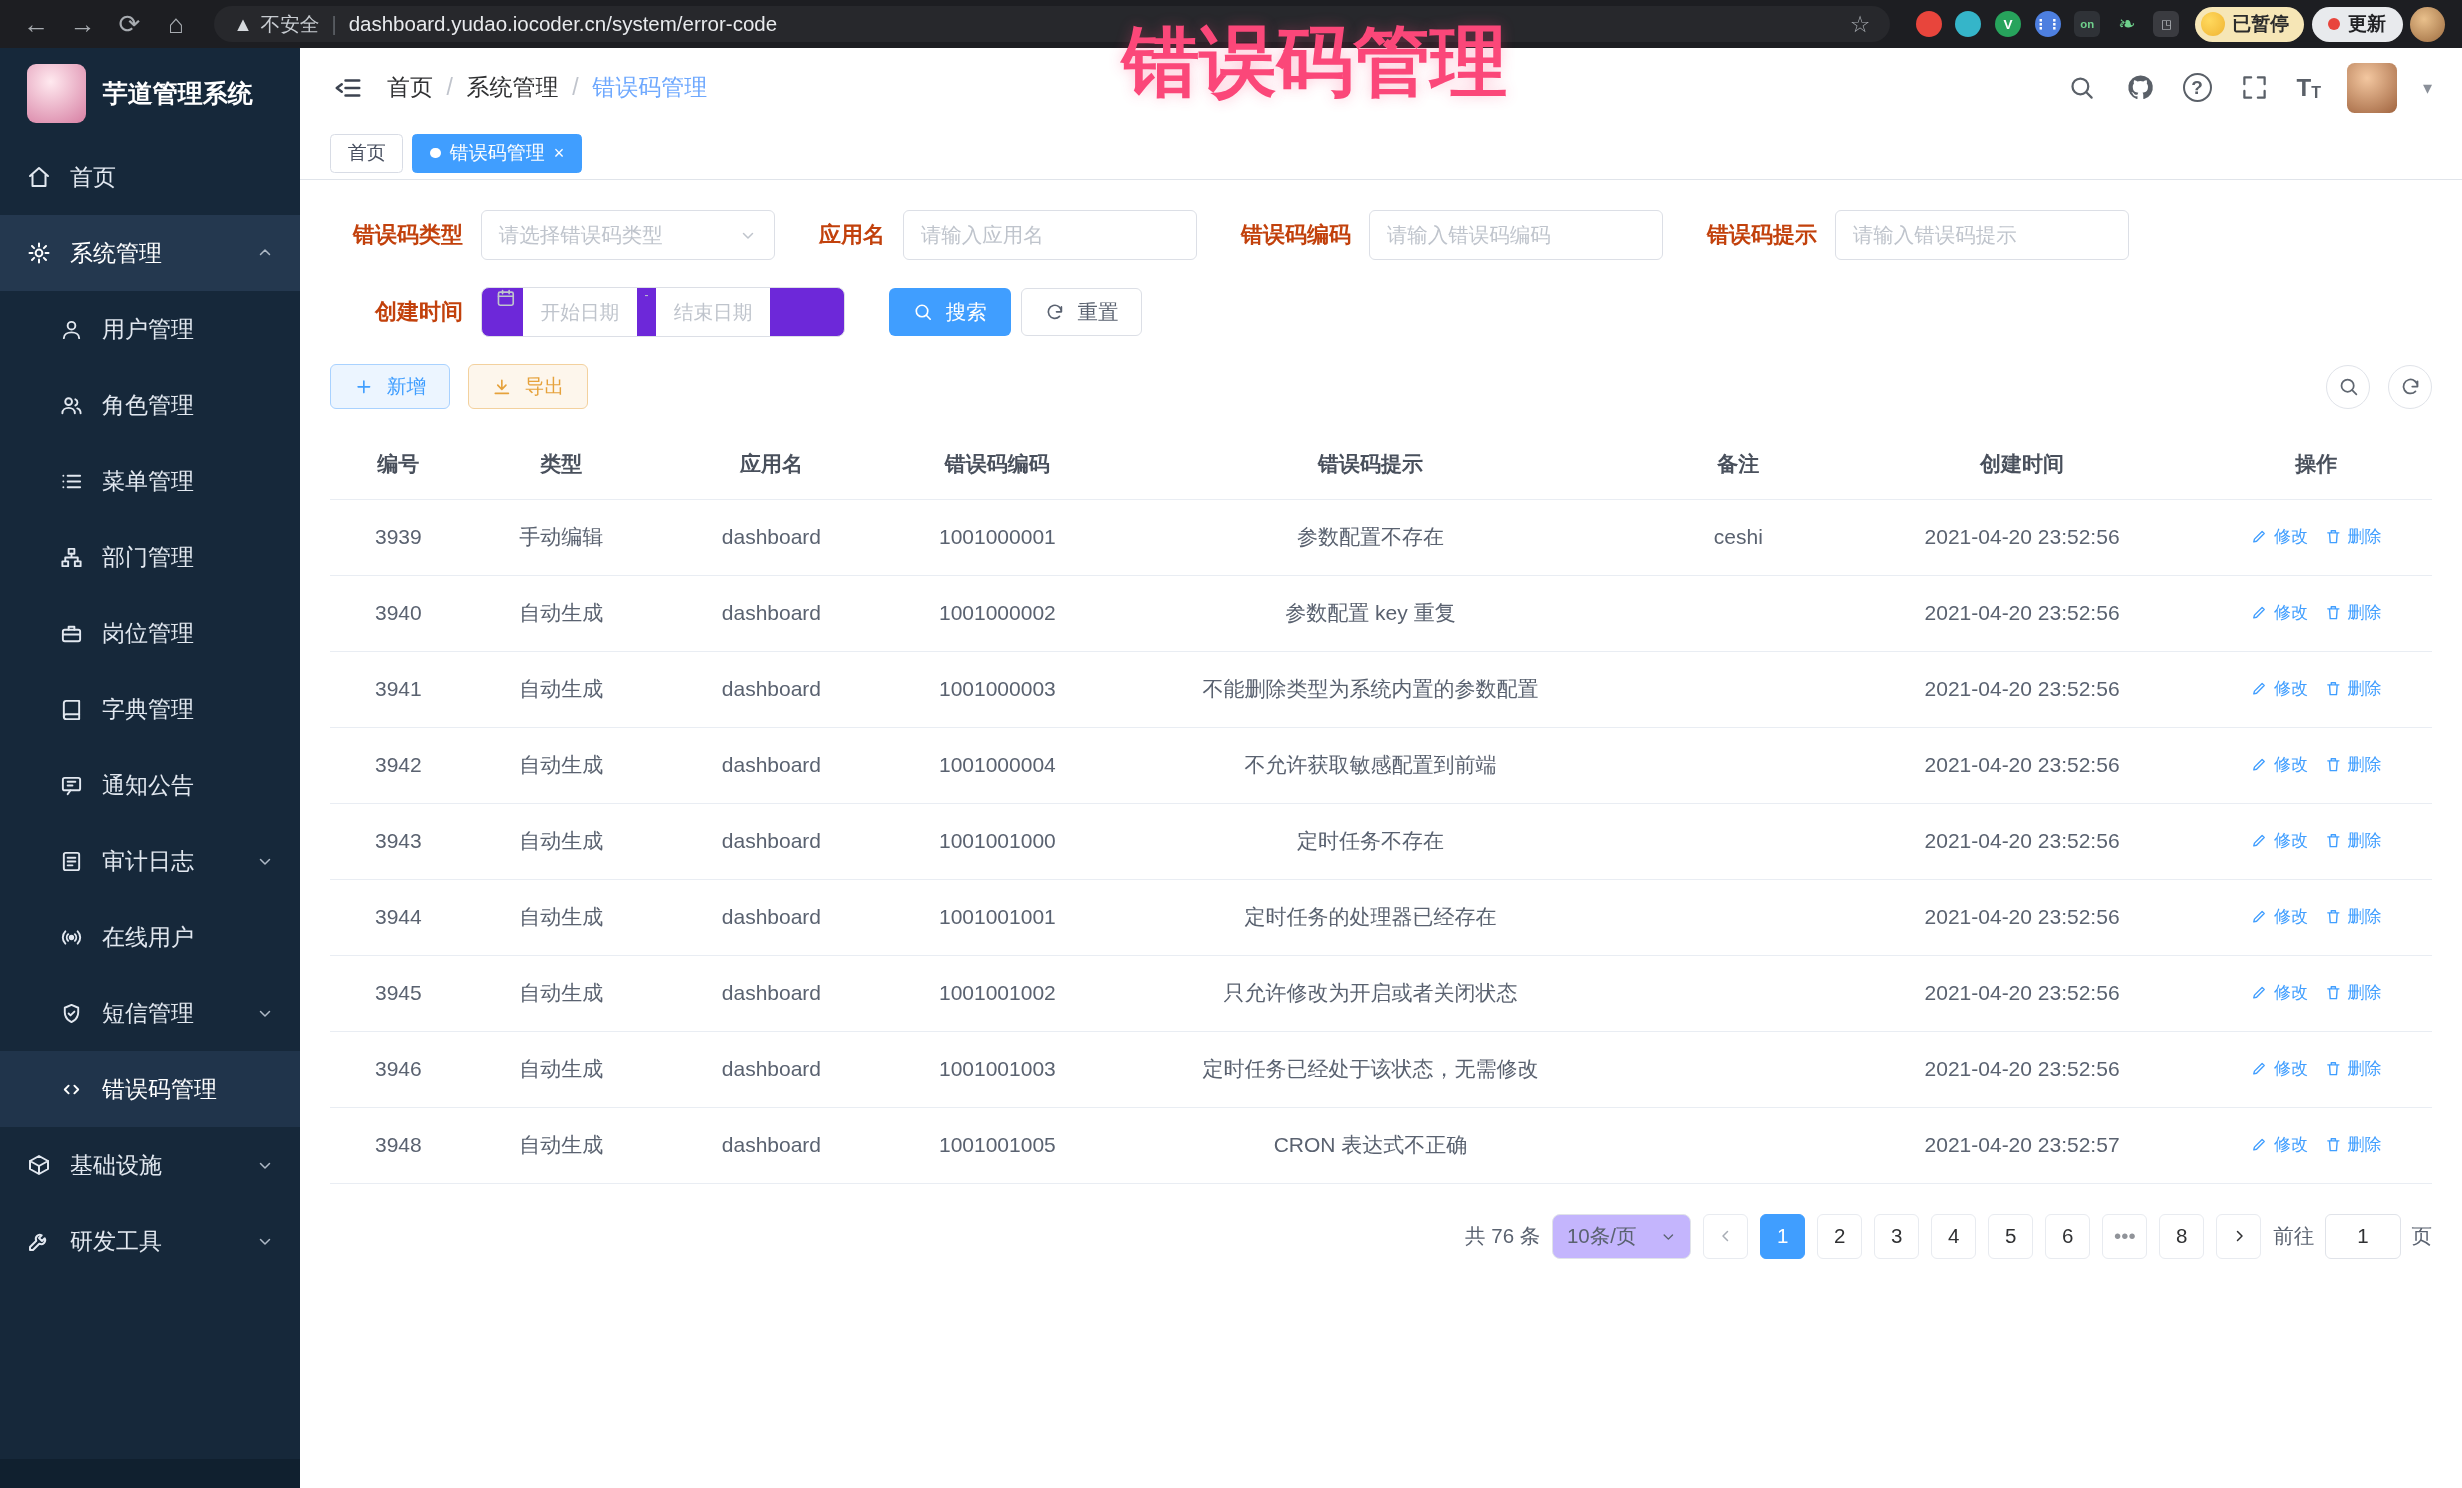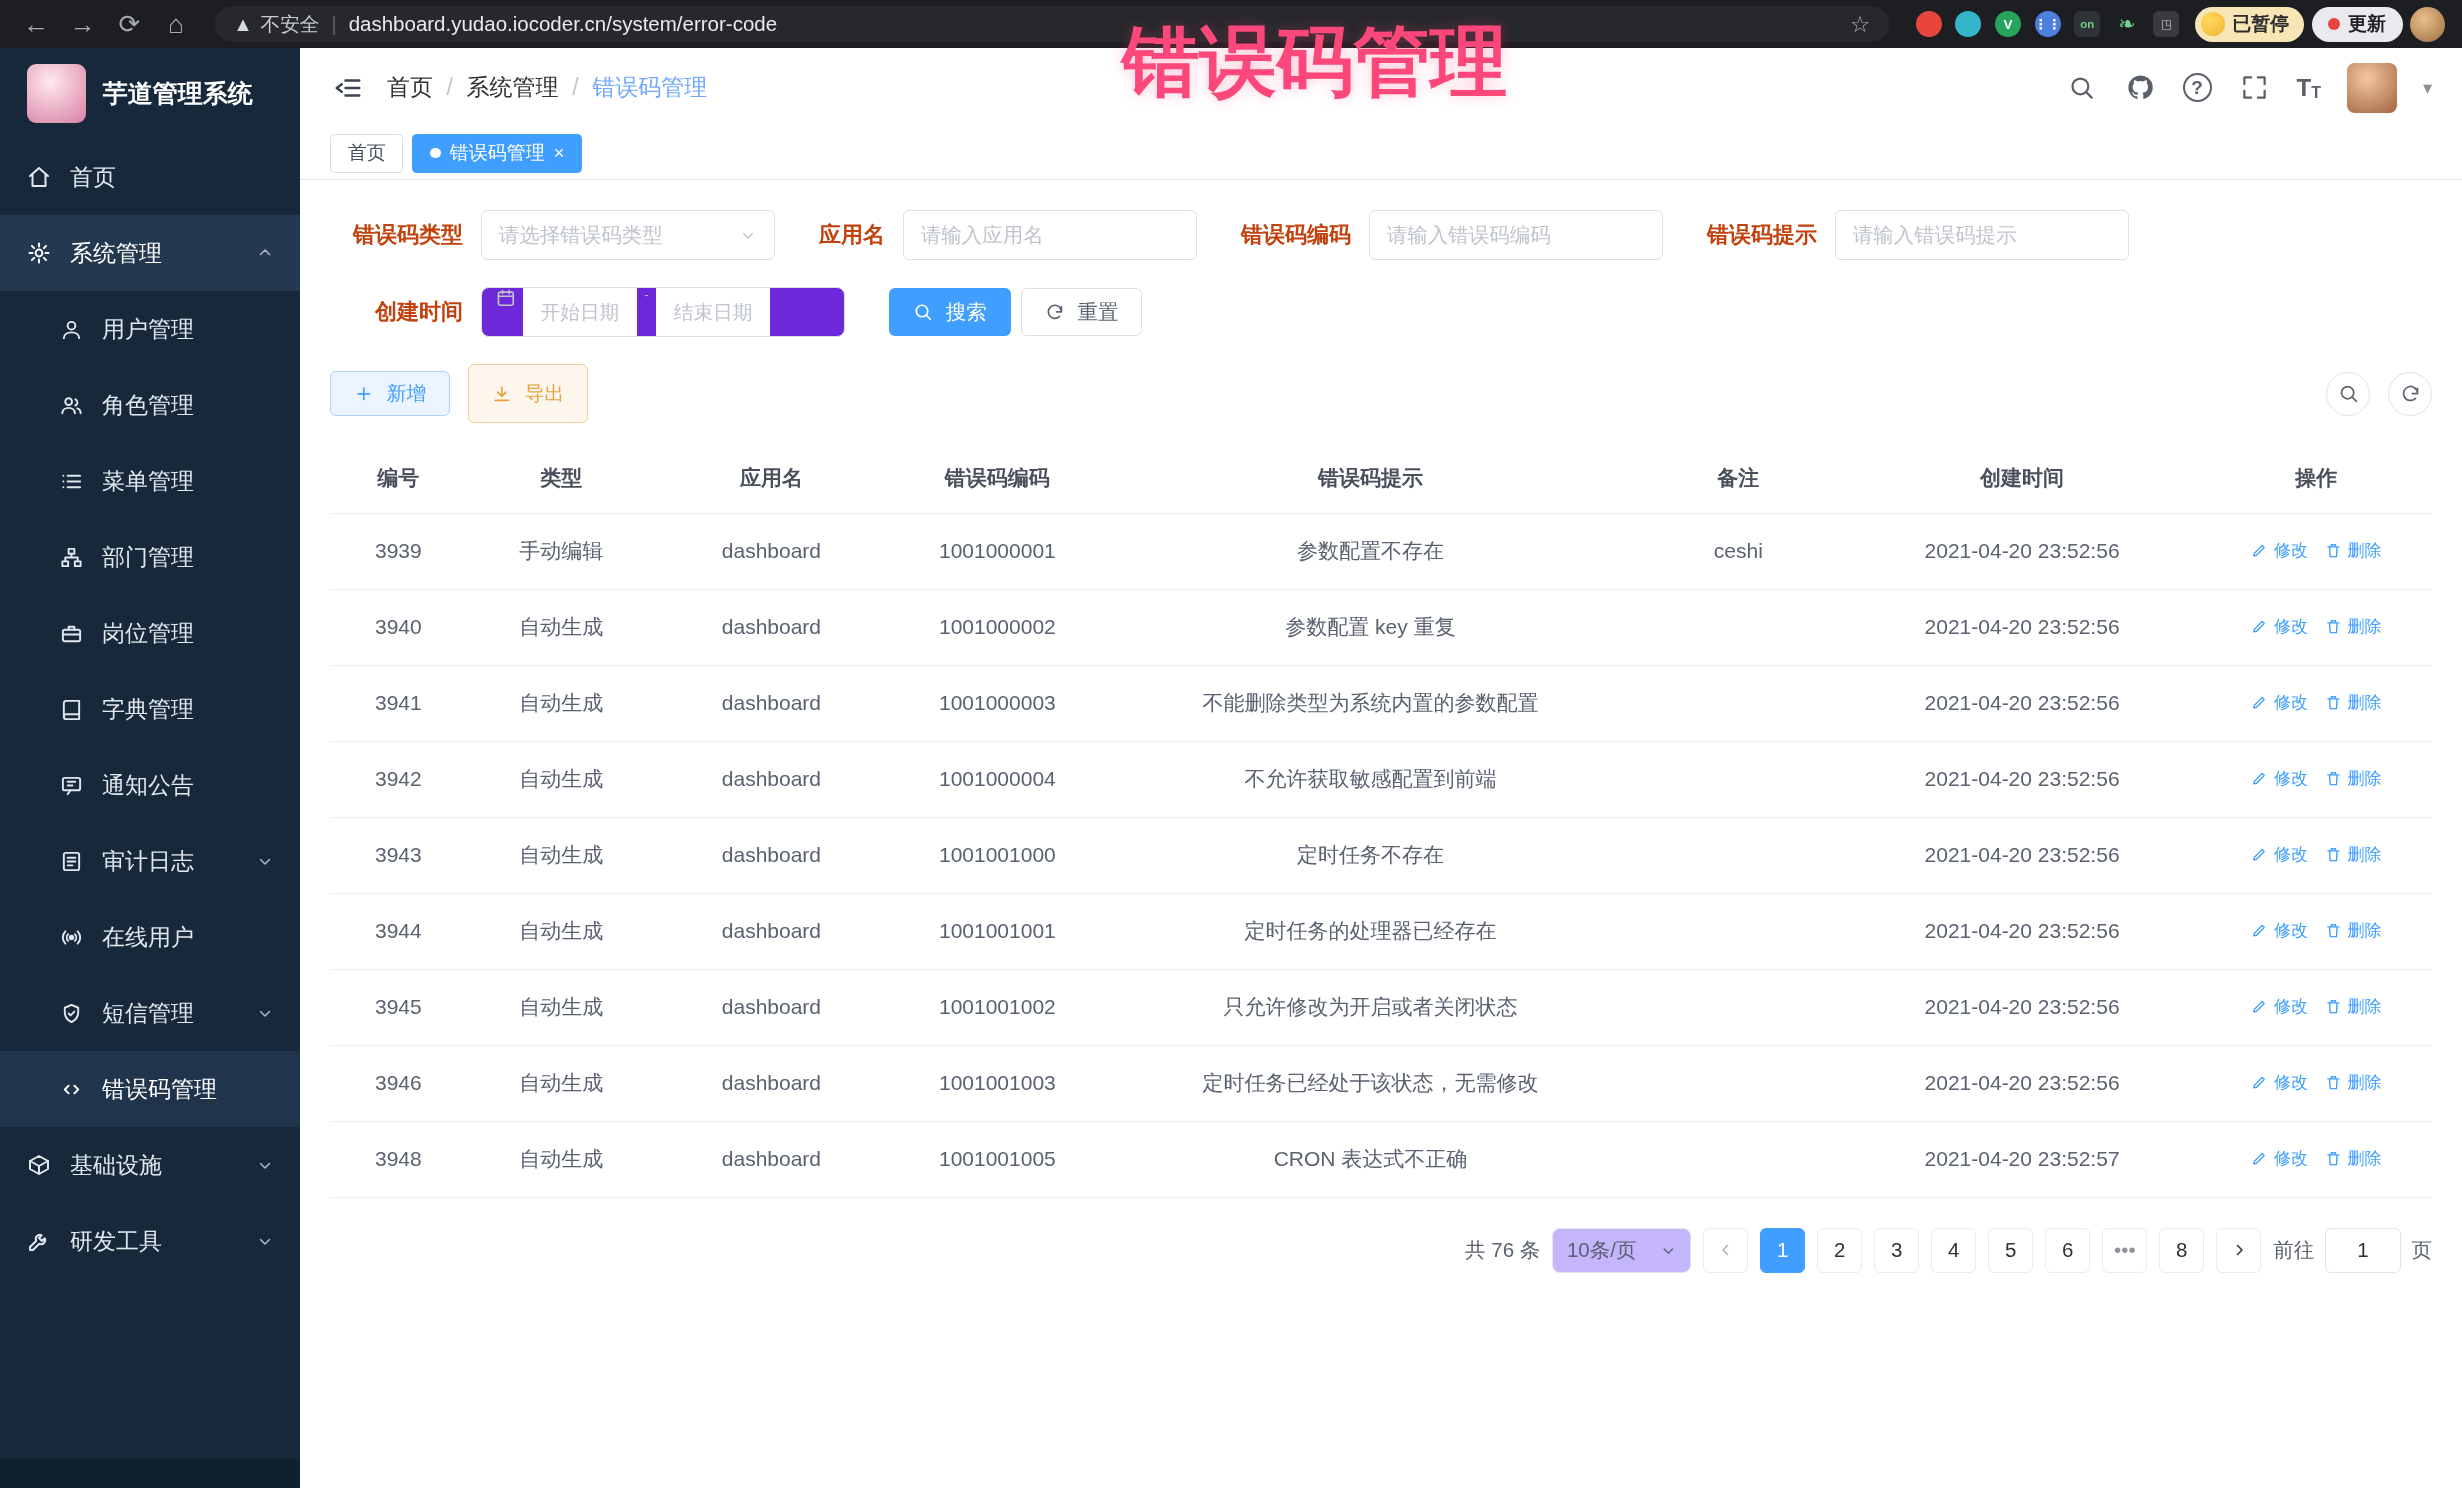--- a/index.html
+++ b/index.html
@@ -80,21 +80,21 @@
   .fselect{width:294px;height:50px;border:1.5px solid #dcdfe6;border-radius:6px;display:flex;align-items:center;justify-content:space-between;padding:0 16.7px;color:#bfc4cc;font-size:20.5px;background:#fff}
   .finput{width:294px;height:50px;border:1.5px solid #dcdfe6;border-radius:6px;padding:0 16.7px;font-size:20.5px;color:#303133;background:#fff;outline:none}
   .finput::placeholder{color:#bfc4cc}
   .dr{width:364px;height:50px;border:1.5px solid #dcdfe6;border-radius:8px;display:flex;padding:0 13.6px;gap:7.6px;background:#6d28d9;color:#bfc4cc}
   .dr input{border:none;outline:none;width:114px;font-size:19.7px;text-align:center;color:#303133}
   .dr input::placeholder{color:#bfc4cc}
   .btn{height:48px;border-radius:6px;display:inline-flex;align-items:center;gap:13px;font-size:20.5px;padding:0 23px;border:1.5px solid transparent;cursor:pointer;background:#fff}
   .btn.primary{background:#409eff;color:#fff}
   .btn.plain{border-color:#dcdfe6;color:#5a6270}
   .btn.add{background:#ecf5ff;border-color:#a9d2ff;color:#409eff;height:45px;font-size:19.7px}
-  .btn.export{background:#fdf6ec;border-color:#f3d19e;color:#e6a23c;height:59px;font-size:19.7px}
+  .btn.export{background:#fdf6ec;border-color:#f3d19e;color:#e6a23c;height:45px;font-size:19.7px}
   .toolbar{display:flex;align-items:center;gap:18px;margin:4.5px 0 19.7px}
   .toolbar .spacer{flex:1}
   .circle-btn{width:44px;height:44px;border-radius:50%;border:1.5px solid #e0e3e9;display:flex;align-items:center;justify-content:center;color:#5f6670;background:#fff}
 
   table{width:100%;border-collapse:collapse;table-layout:fixed}
   th{font-size:21px;font-weight:700;color:#49505c;padding:21px 6px;border-bottom:1.5px solid #e9edf3;text-align:center}
   td{font-size:21px;color:#5a6270;padding:23.5px 6px;border-bottom:1.5px solid #e9edf3;text-align:center;word-break:break-word}
   .op a{color:#409eff;text-decoration:none;display:inline-flex;align-items:center;gap:6px;font-size:17px}
   .op a + a{margin-left:16.7px}
 

